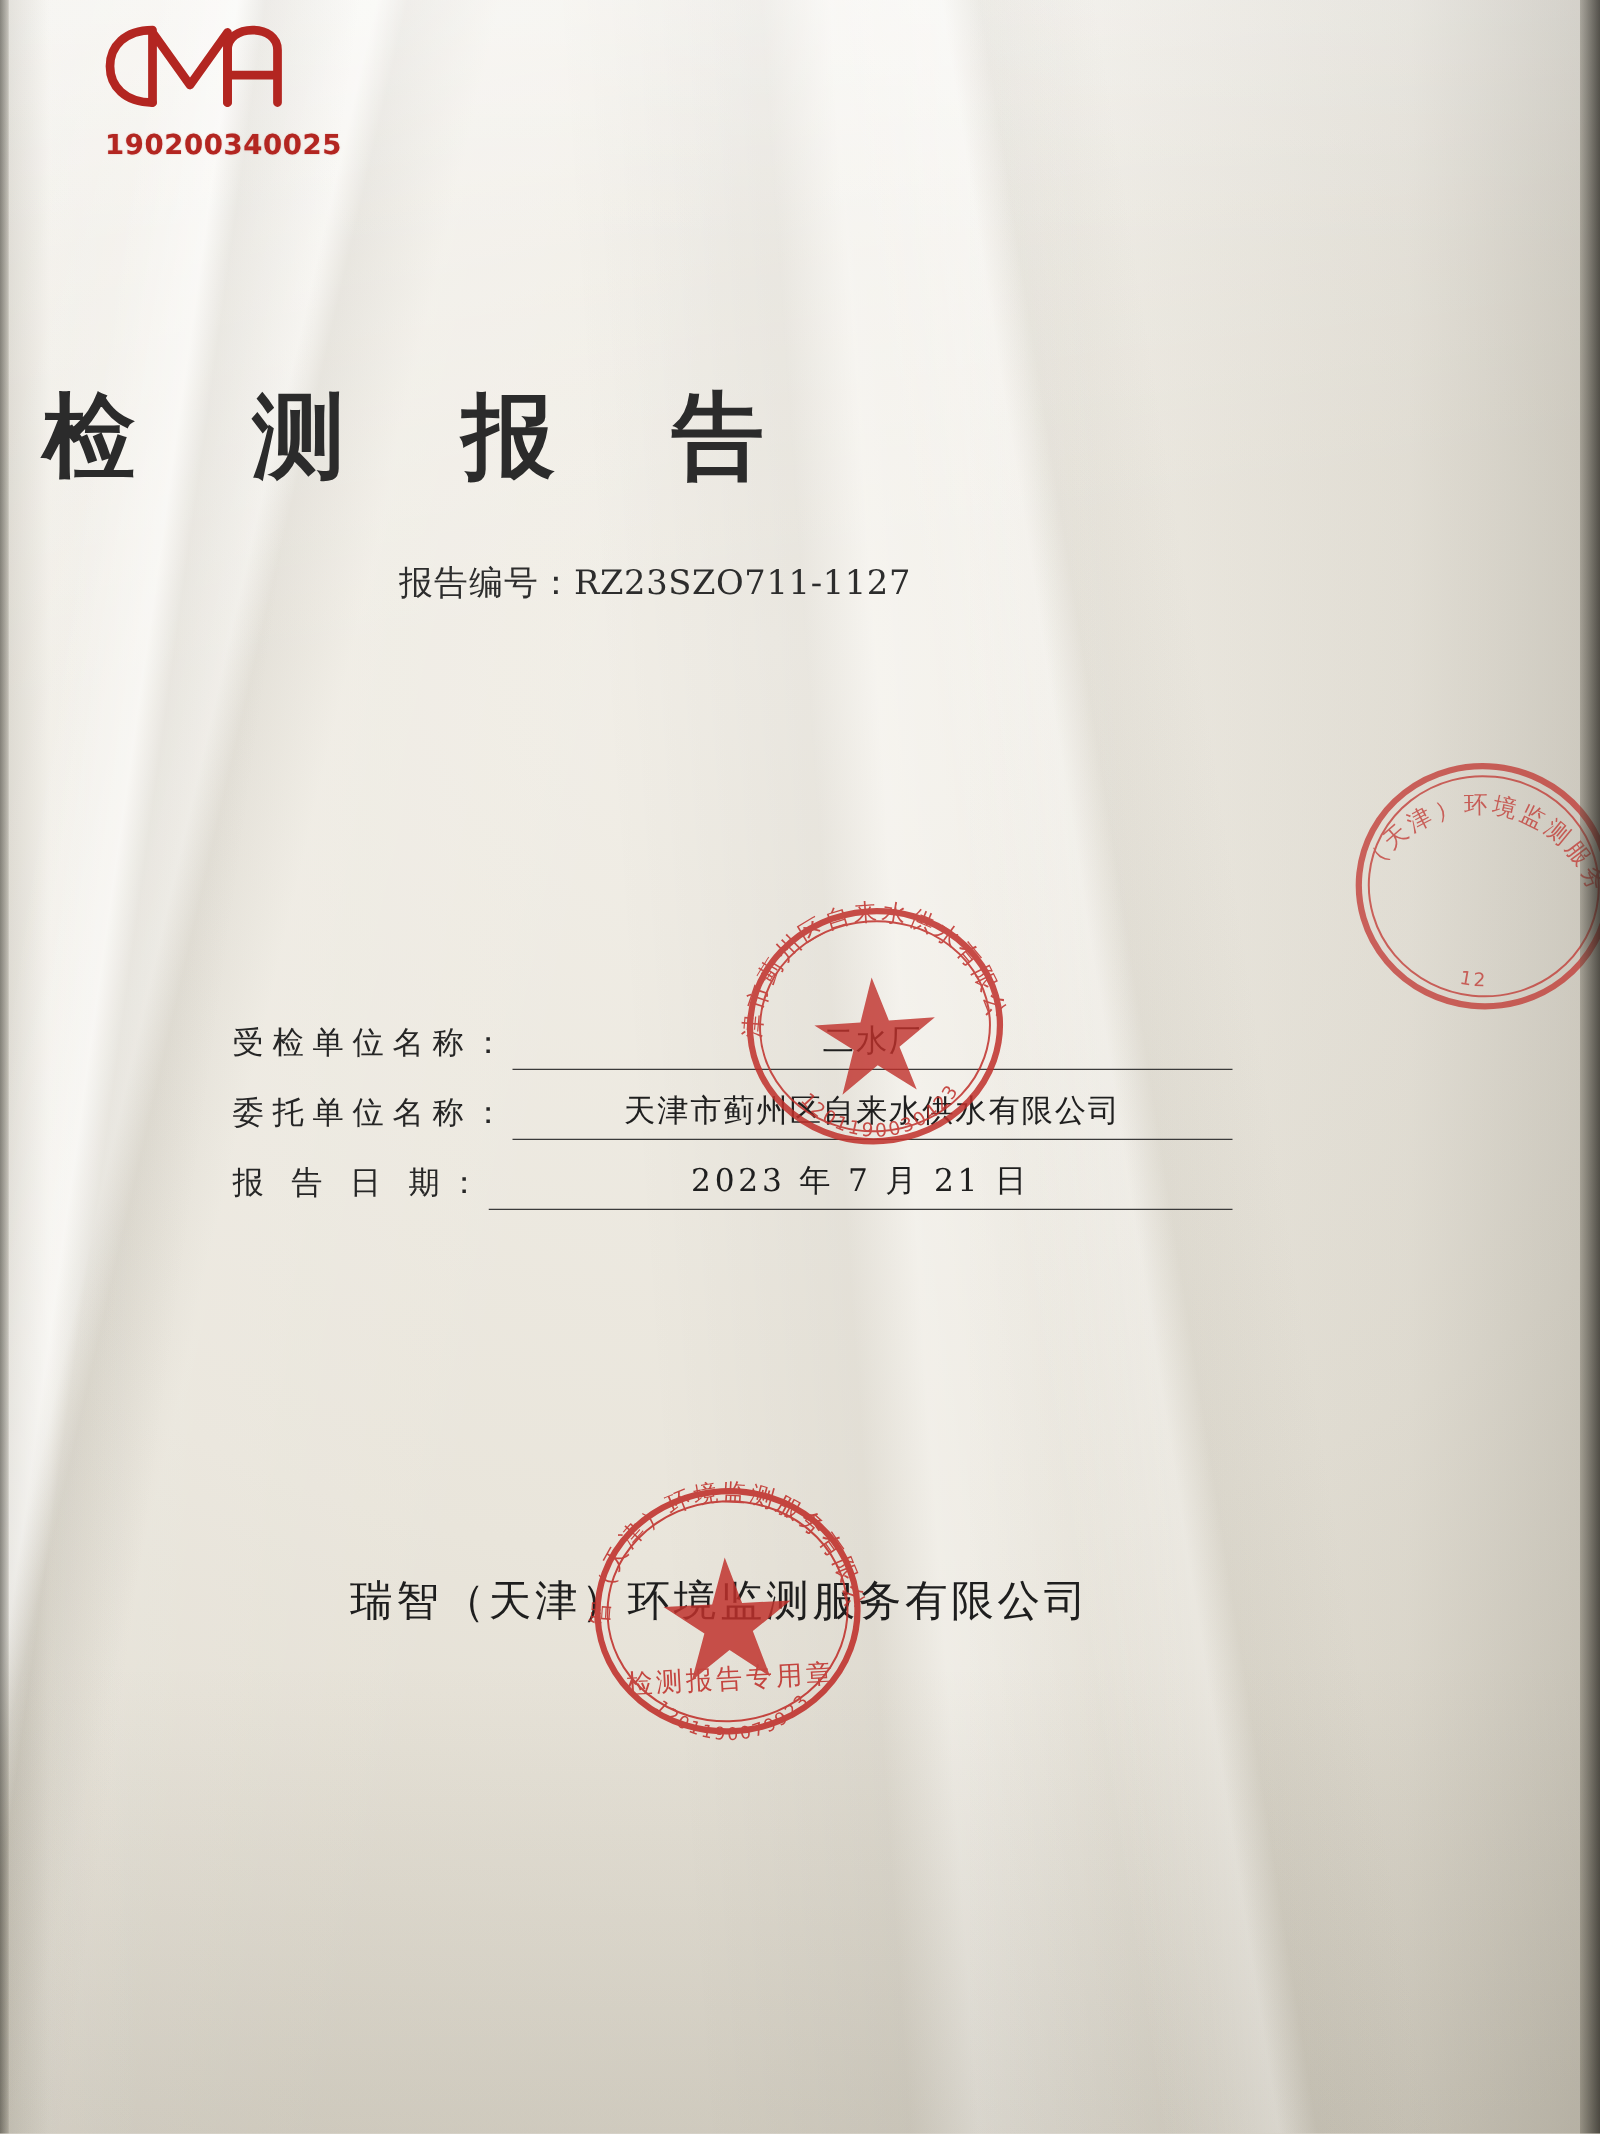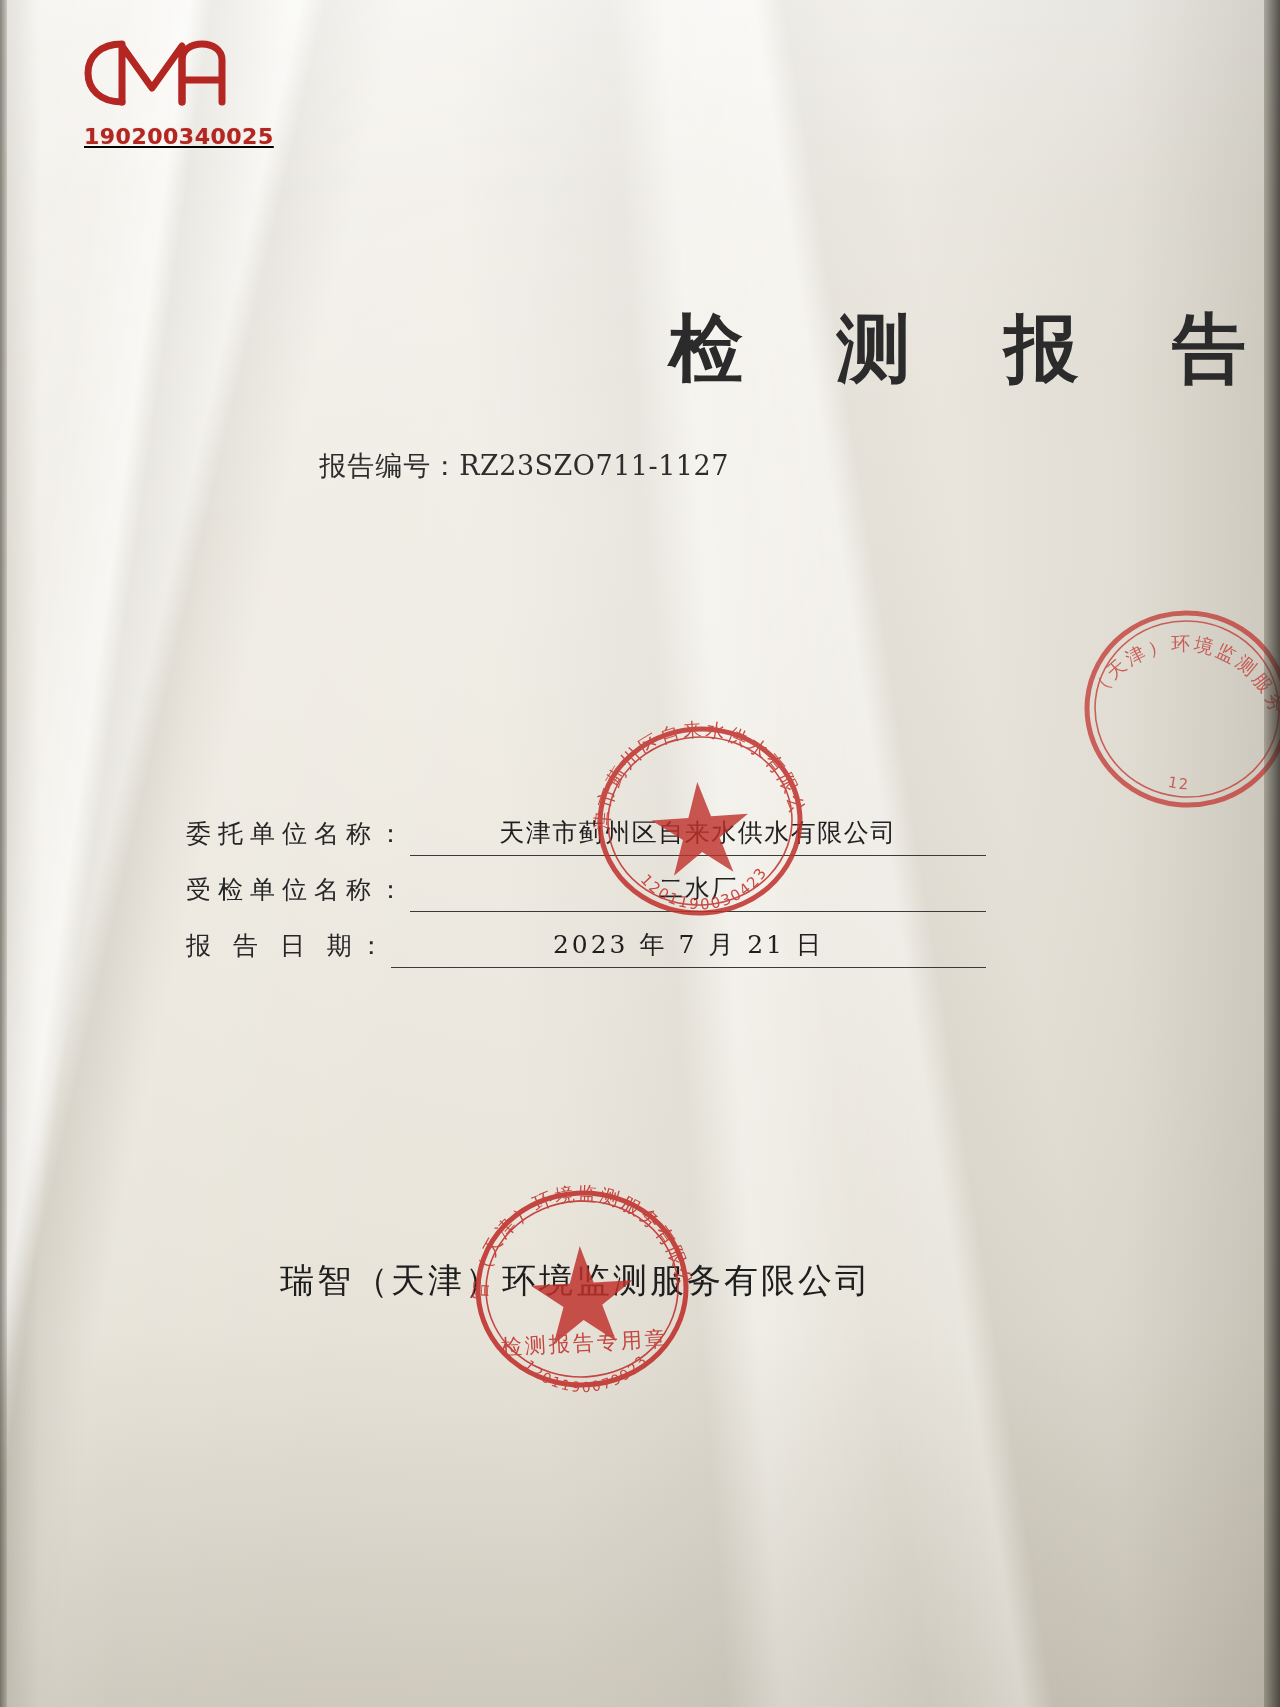--- a/index.html
+++ b/index.html
@@ -73,23 +73,22 @@
     top: 0; left: 0;
     width: 7px; height: 1707px;
     background: linear-gradient(270deg, rgba(120,115,100,0.25), rgba(60,58,50,0.55));
     z-index: 30;
   }
 
   
   .cma-block {
     position: absolute;
     left: 78px;
-    top: 30px;
+    top: 10px;
     z-index: 12;
-    text-decoration: underline;
   }
   .cma-logo {
     width: 150px;
     height: 86px;
   }
   .cma-code {
     margin-top: 4px;
     margin-left: 6px;
     font-family: "DejaVu Sans", "Liberation Sans", sans-serif;
     font-weight: 700;
@@ -98,21 +97,21 @@
     color: #b32621;
     text-shadow: 0 0 1px rgba(179,38,33,0.5);
   }
 
   
   .doc-title {
     position: absolute;
     top: 300px;
     left: 0;
     width: 1280px;
-    text-align: right;
+    text-align: left;
     font-size: 74px;
     font-weight: 700;
     letter-spacing: 34px;
     text-indent: 34px;
     color: #2b2b2b;
     font-family: "DejaVu Serif", "Liberation Serif", serif;
     z-index: 12;
   }
   .report-no {
     position: absolute;
@@ -246,26 +245,26 @@
   </div>
 
   <div class="doc-title">检 测 报 告</div>
 
   <div class="report-no">
     <span>报告编号：</span><span class="num">RZ23SZO711-1127</span>
   </div>
 
   <div class="fields">
     <div class="field-row">
+      <div class="field-label">受检单位名称：</div>
+      <div class="field-value">二水厂</div>
+    </div>
+    <div class="field-row">
       <div class="field-label">委托单位名称：</div>
       <div class="field-value">天津市蓟州区自来水供水有限公司</div>
-    </div>
-    <div class="field-row">
-      <div class="field-label">受检单位名称：</div>
-      <div class="field-value">二水厂</div>
     </div>
     <div class="field-row">
       <div class="field-label">报 告 日 期：</div>
       <div class="field-value date">2023 年 7 月 21 日</div>
     </div>
   </div>
 
   <div class="company-line">瑞智（天津）环境监测服务有限公司</div>
 
   <div class="stamp stamp-water">

